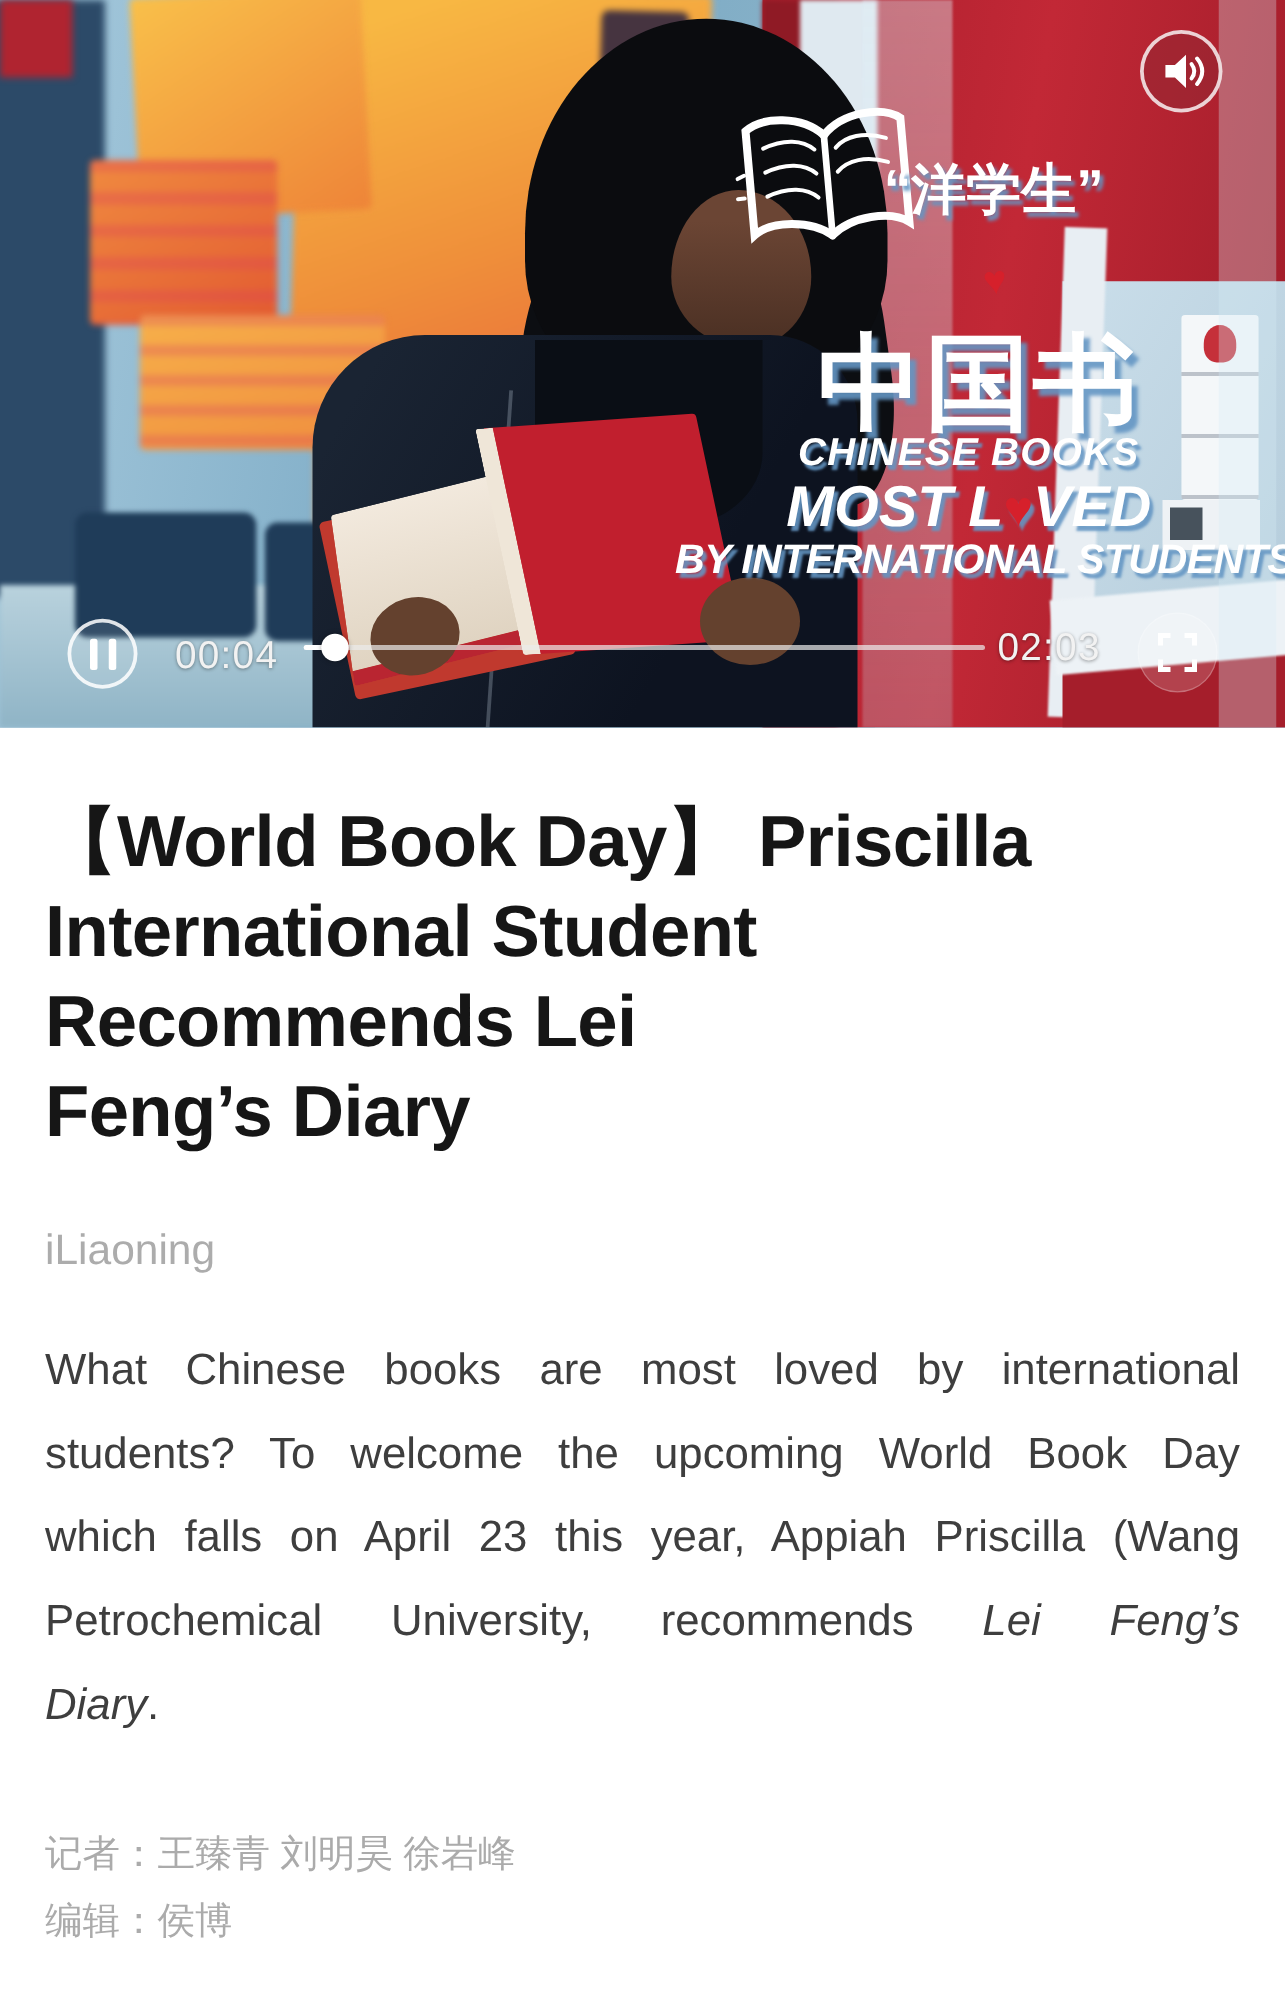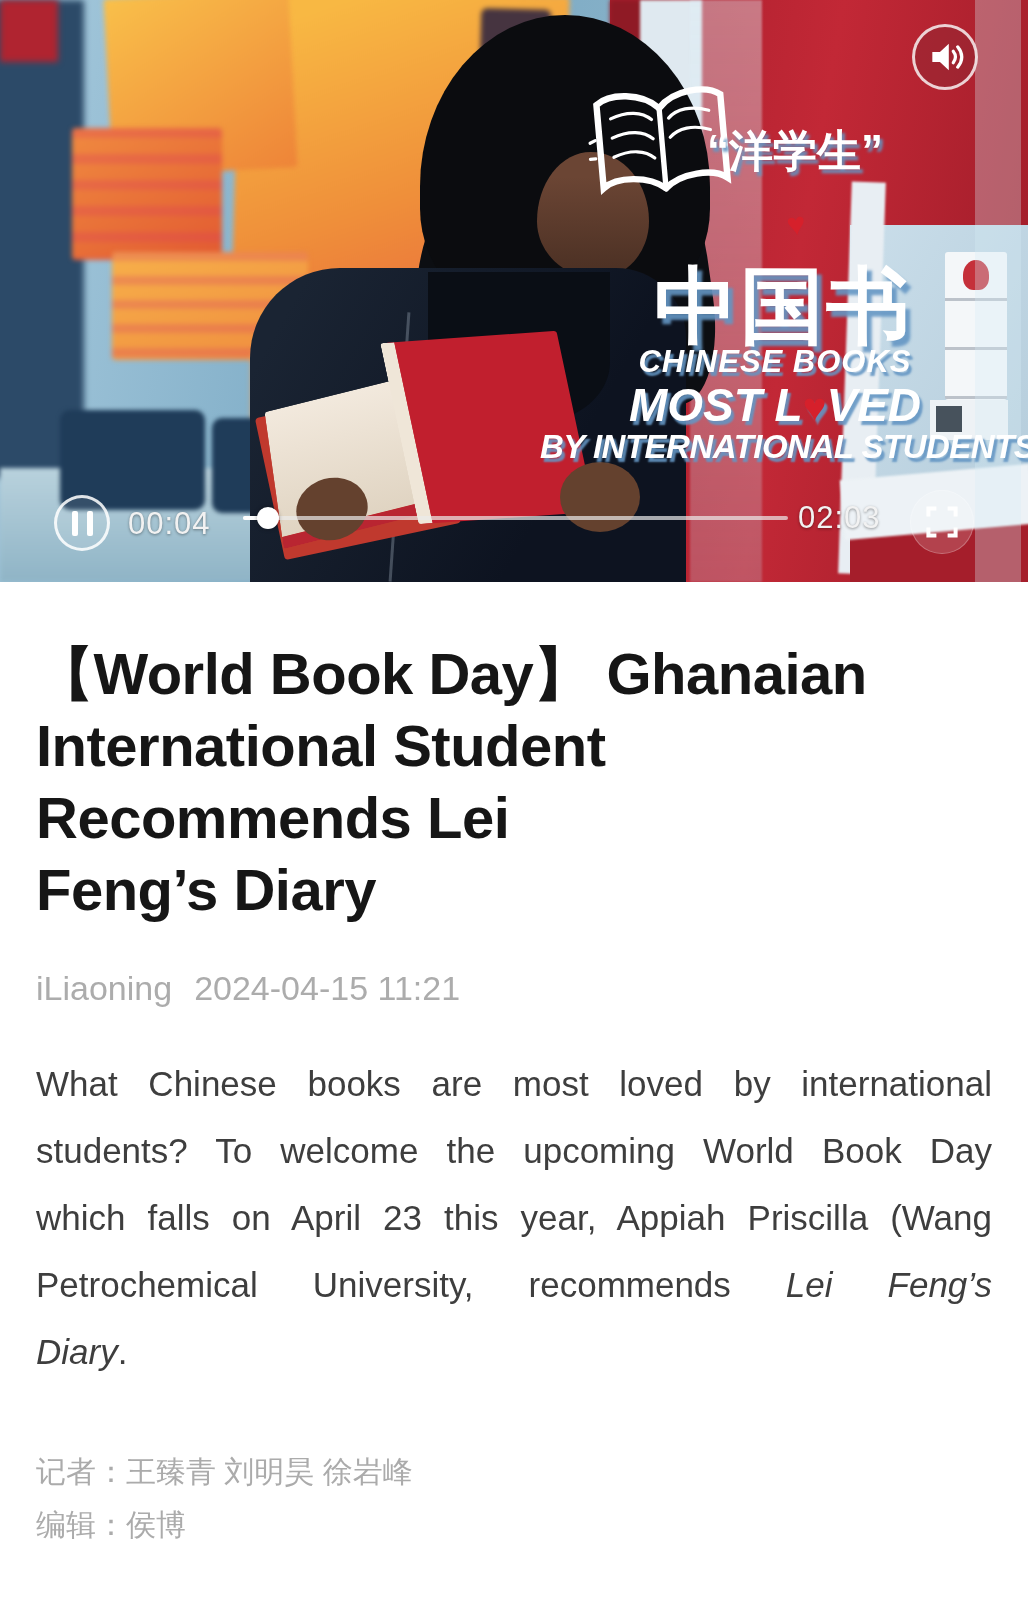--- a/index.html
+++ b/index.html
@@ -117,36 +117,36 @@
     background:rgba(140,40,50,.45); border:3px solid rgba(255,255,255,.8);
     display:flex; align-items:center; justify-content:center; cursor:pointer; }
 
   
   .ctrl { position:absolute; color:#f2f2f2; }
   .pause-btn { left:54px; top:495px; width:56px; height:56px; border-radius:50%;
     border:3px solid rgba(255,255,255,.85); background:rgba(255,255,255,.1);
     display:flex; align-items:center; justify-content:center; gap:9px; cursor:pointer; }
   .pause-bar { width:6px; height:25px; background:#ffffff; border-radius:2px; }
   .time { font-size:31px; letter-spacing:1px; text-shadow:0 1px 3px rgba(0,0,0,.4); }
-  .time.cur { left:128px; top:506px; }
+  .time.cur { left:140px; top:506px; }
   .time.dur { left:798px; top:500px; }
   .track { left:243px; top:516px; width:545px; height:4px; border-radius:2px;
     background:rgba(235,235,235,.7); cursor:pointer; }
   .played { position:absolute; left:0; top:0; height:4px; background:#ffffff; border-radius:2px; }
   .knob { position:absolute; top:-9px; width:22px; height:22px; border-radius:50%; background:#ffffff;
     box-shadow:0 0 4px rgba(0,0,0,.35); }
   .fs-btn { left:910px; top:490px; width:64px; height:64px; border-radius:50%;
     background:rgba(255,255,255,.16); border:1px solid rgba(255,255,255,.25);
     display:flex; align-items:center; justify-content:center; cursor:pointer; }
 
   
   .article { padding:0 36px; background:#ffffff; }
   .title { margin-top:56px; font-size:58px; font-weight:700; color:#161616;
     line-height:72px; letter-spacing:-0.5px; }
-  .byline { margin-top:40px; display:flex; gap:22px; align-items:baseline;
+  .byline { margin-top:52px; display:flex; gap:22px; align-items:baseline;
     font-size:34px; color:#acacac; line-height:44px; }
   .bodytext { margin-top:40px; font-size:35px; color:#3e3e3e; line-height:67px; }
   .bodytext .bline { text-align:justify; text-align-last:justify; }
   .bodytext .bline.last { text-align-last:left; }
   .bodytext em { font-style:italic; }
   .credits { margin-top:60px; margin-bottom:30px; font-size:30px; color:#ababab; line-height:53px; }
 </style>
 </head>
 <body>
 
@@ -234,27 +234,26 @@
         <path d="M3 13 L3 3 L13 3"></path>
           <path d="M27 3 L37 3 L37 13"></path>
         <path d="M37 27 L37 37 L27 37"></path>
           <path d="M13 37 L3 37 L3 27"></path>
       </svg>
     </div>
   </div>
 
   <div class="article">
     <h1 class="title">
-      <div>【World Book Day】 Ghanaian</div>
+      <div>【World Book Day】 Priscilla</div>
       <div>International Student Recommends Lei</div>
       <div>Feng’s Diary</div>
     </h1>
     <div class="byline">
       <span>iLiaoning</span>
-      <span>2024-04-15 11:21</span>
     </div>
     <div class="bodytext">
         <div class="bline"><span>What Chinese books are most loved by international</span></div>
         <div class="bline"><span>students? To welcome the upcoming World Book Day</span></div>
         <div class="bline"><span>which falls on April 23 this year, Appiah Priscilla (Wang</span></div>
         <div class="bline"><span>Petrochemical University, recommends </span><em>Lei Feng’s</em></div>
         <div class="bline last"><em>Diary</em><span>.</span></div>
       </div>
     <div class="credits">
       <div>记者：王臻青 刘明昊 徐岩峰</div>

